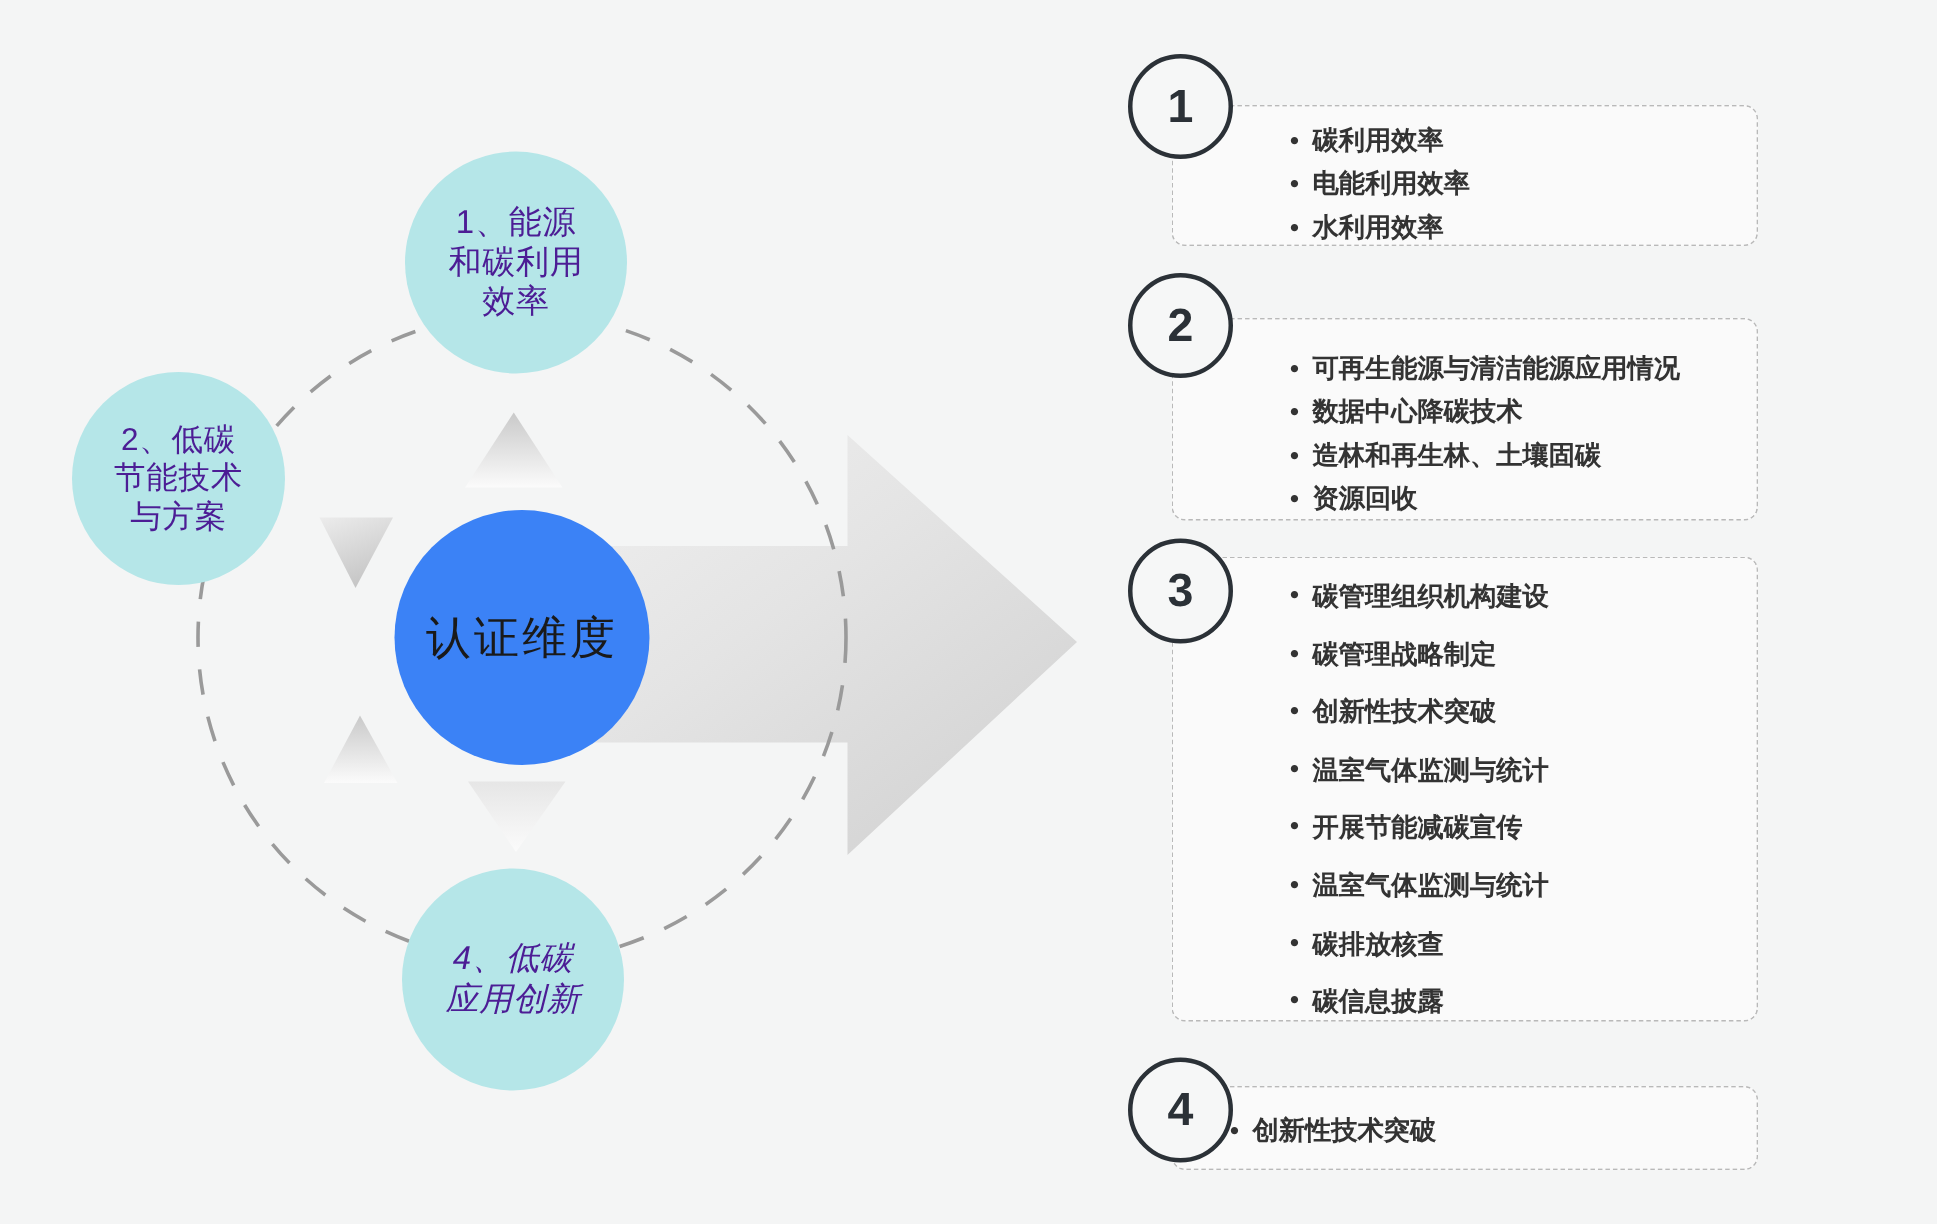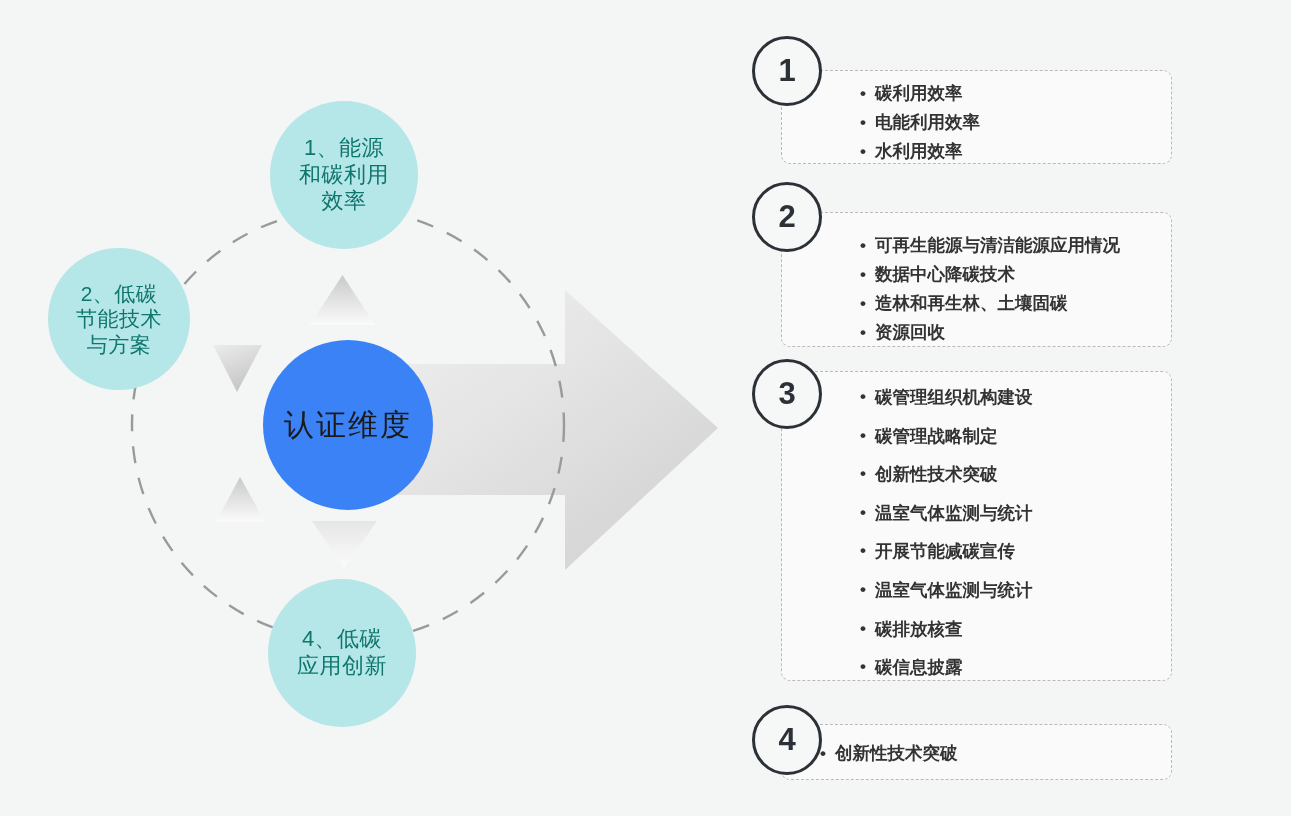--- a/index.html
+++ b/index.html
@@ -12,31 +12,31 @@
   #stage{position:absolute;left:0;top:0;width:1291px;height:816px;}
 
   
   .diagram{position:absolute;left:0;top:0;width:740px;height:816px;}
   .diagram svg{position:absolute;left:0;top:0;}
 
   .node{
     position:absolute;border-radius:50%;
     background:#b5e6e8;
     display:flex;align-items:center;justify-content:center;
-    text-align:center;color:#0f766e;
+    text-align:center;color:#4c1d95;
     line-height:1.22;
     letter-spacing:.5px;
     z-index:4;
   }
   .node span{display:block;padding:0 6px;}
 
   #node1{left:270px;top:101px;width:148px;height:148px;font-size:22px;}
   #node2{left:48px;top:248px;width:142px;height:142px;font-size:21px;}
   #node3{left:64px;top:477px;width:144px;height:144px;font-size:21px;}
-  #node4{left:268px;top:579px;width:148px;height:148px;font-size:22px;}
+  #node4{left:268px;top:579px;width:148px;height:148px;font-size:22px;font-style:italic;}
 
   #center-node{
     position:absolute;left:263px;top:340px;width:170px;height:170px;
     border-radius:50%;background:#3b82f6;
     display:flex;align-items:center;justify-content:center;
     font-size:30px;color:#1a1a1a;letter-spacing:2px;
     z-index:5;
   }
 
   

